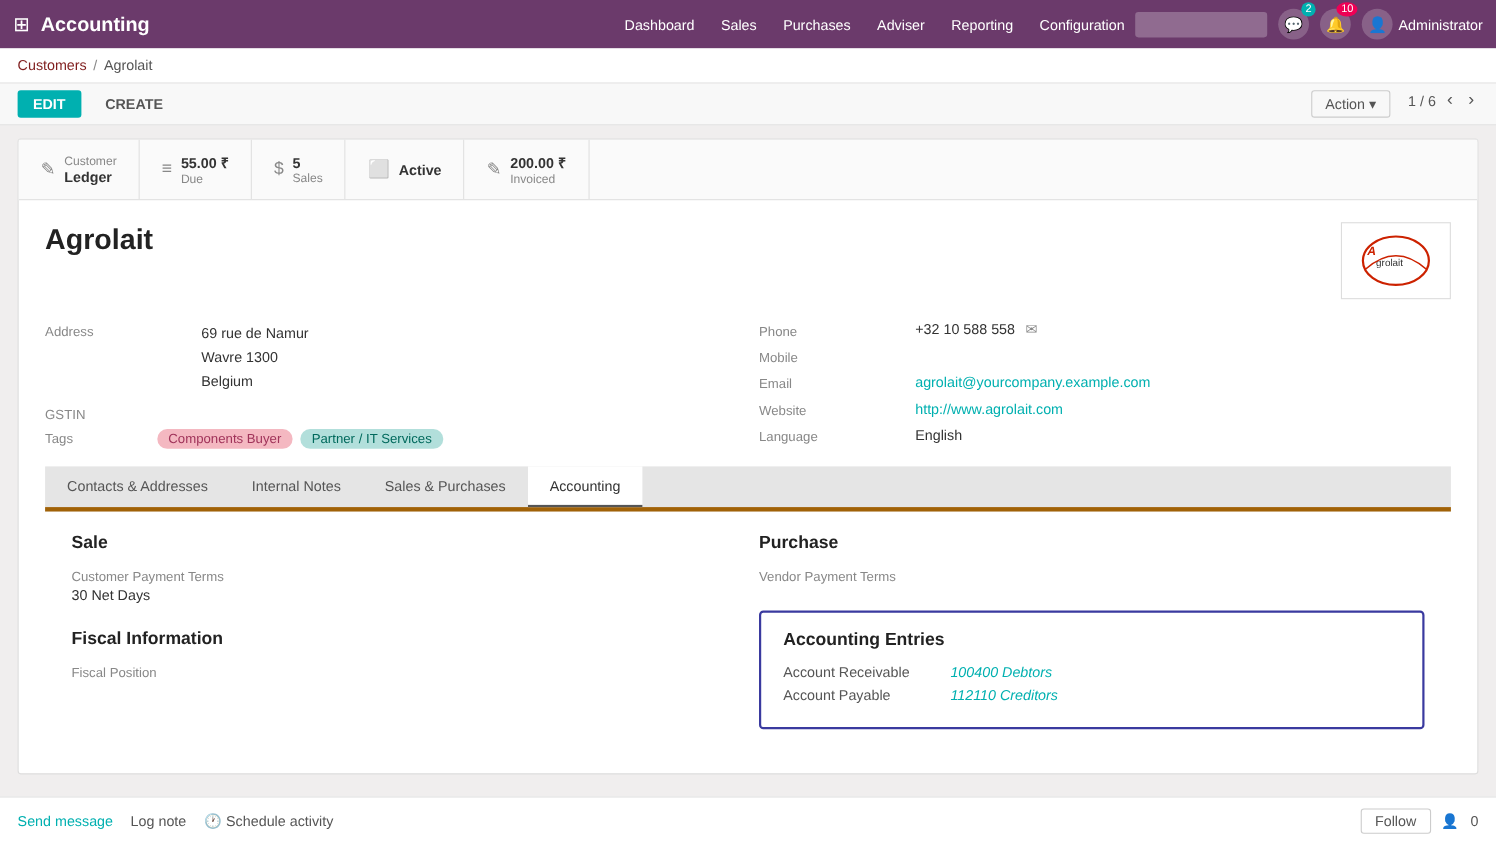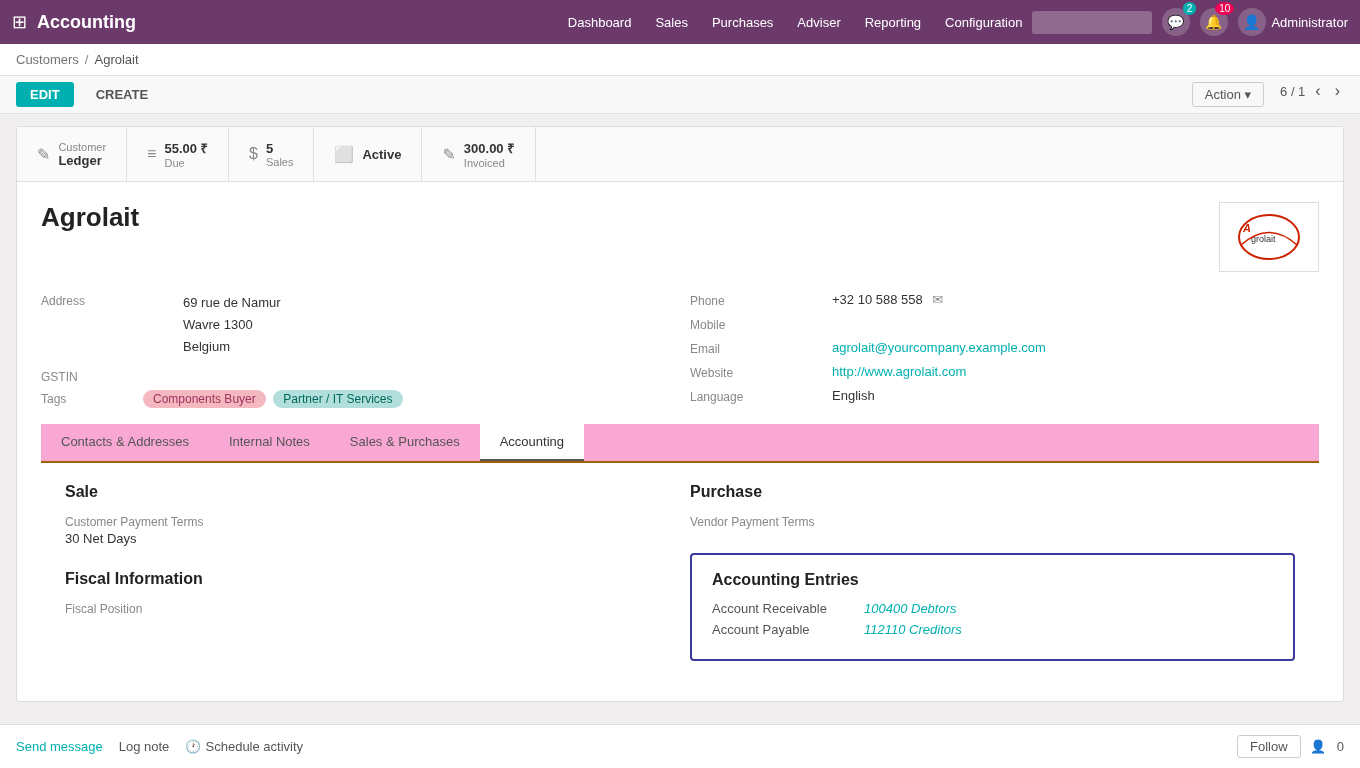--- a/index.html
+++ b/index.html
@@ -28,21 +28,21 @@
 
     
     .breadcrumb-bar {
       background: #fff;
       padding: 8px 16px;
       display: flex;
       align-items: center;
       gap: 6px;
       border-bottom: 1px solid #ddd;
     }
-    .breadcrumb-link { color: #737373; text-decoration: none; cursor: pointer; font-size: 13px; }
+    .breadcrumb-link { color: #7f1d1d; text-decoration: none; cursor: pointer; font-size: 13px; }
     .breadcrumb-sep { color: #888; }
     .breadcrumb-current { color: #555; font-size: 13px; }
 
     
     .action-bar {
       background: #f8f8f8;
       padding: 6px 16px;
       display: flex;
       align-items: flex-start;
       border-bottom: 1px solid #e0e0e0;
@@ -135,23 +135,23 @@
       border-radius: 12px;
       font-size: 12px;
       margin-right: 4px;
     }
     .tag-pink { background: #f4b8c1; color: #a0335a; }
     .tag-teal { background: #b2dfdb; color: #00695c; }
 
     
     .tabs-bar {
       display: flex;
-      border-bottom: 2px solid #a16207;
+      border-bottom: 4px solid #a16207;
       margin: 16px 0 0 0;
-      background: #f9a8d4;
+      background: #e5e5e5;
     }
     .tab {
       padding: 10px 20px;
       cursor: pointer;
       color: #555;
       border-bottom: 2px solid transparent;
       font-size: 13px;
     }
     .tab.active {
       color: #333;
@@ -236,21 +236,21 @@
   <a class="breadcrumb-link">Customers</a>
   <span class="breadcrumb-sep">/</span>
   <span class="breadcrumb-current">Agrolait</span>
 </div>
 
 <div class="action-bar">
   <button class="btn-edit">EDIT</button>
   <button class="btn-create">CREATE</button>
   <button class="action-btn">Action ▾</button>
   <div class="pagination">
-    <span>6 / 1</span>
+    <span>1 / 6</span>
     <button class="page-btn">‹</button>
     <button class="page-btn">›</button>
   </div>
 </div>
 
 <div class="main-content">
   <div class="record-card">
 
     <div class="status-bar">
       <div class="status-item">
@@ -276,21 +276,21 @@
       </div>
       <div class="status-item">
         <span class="si-icon">⬜</span>
         <div class="si-text">
           <div class="si-value">Active</div>
         </div>
       </div>
       <div class="status-item">
         <span class="si-icon">✎</span>
         <div class="si-text">
-          <div class="si-value">300.00 ₹</div>
+          <div class="si-value">200.00 ₹</div>
           <div class="si-label">Invoiced</div>
         </div>
       </div>
     </div>
 
     <div class="record-body">
       <div class="record-header">
         <div class="record-name">Agrolait</div>
         <div class="company-logo">
           <svg viewBox="0 0 80 55" xmlns="http://www.w3.org/2000/svg">

